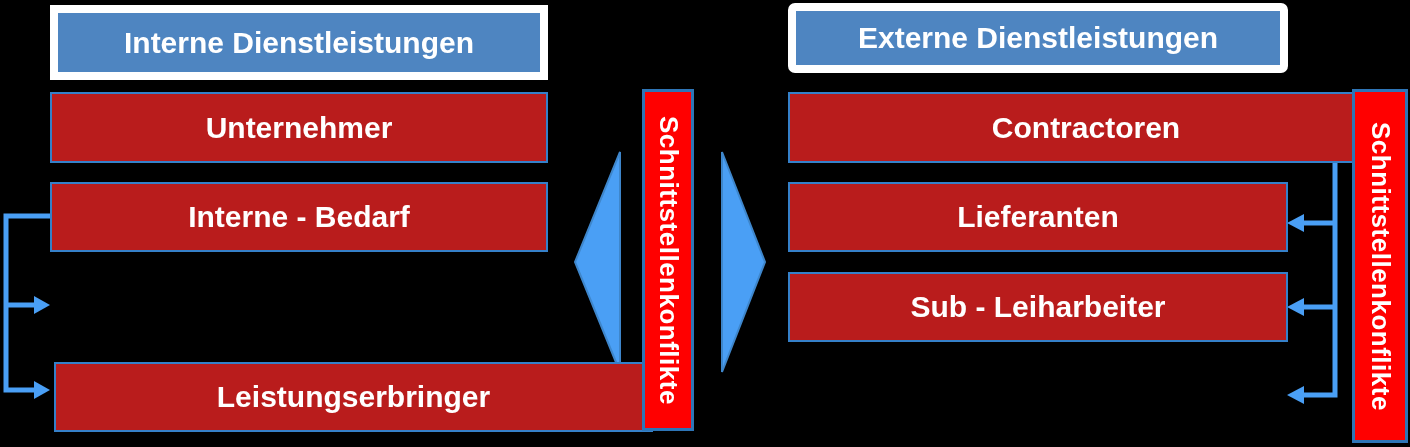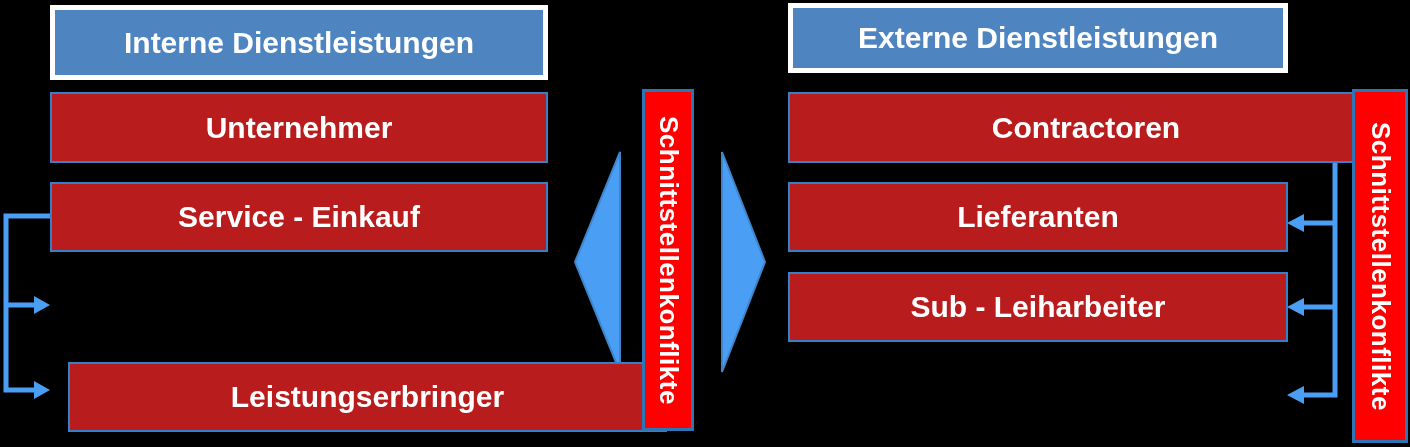--- a/index.html
+++ b/index.html
@@ -30,21 +30,21 @@
     color: #FFFFFF;
     font-weight: bold;
     font-size: 30px;
     display: flex;
     align-items: center;
     justify-content: center;
     text-align: center;
   }
   .box.header {
     background: #4E85C1;
-    border: 5px solid #ffffff;
+    border: 8px solid #ffffff;
   }
   .conflict {
     position: absolute;
     box-sizing: border-box;
     background: #FF0000;
     border: 3px solid #2E75B6;
     color: #FFFFFF;
     display: flex;
     align-items: center;
     justify-content: center;
@@ -80,27 +80,27 @@
     <polygon points="722,152 722,372 765,262" fill="#4A9FF5" stroke="#3E86CB" stroke-width="2"></polygon>
   </svg>
 
   <div class="box header" style="left:50px; top:5px; width:498px; height:75px;">
     <span>Interne Dienstleistungen</span>
   </div>
   <div class="box" style="left:50px; top:92px; width:498px; height:71px;">
     <span>Unternehmer</span>
   </div>
   <div class="box" style="left:50px; top:182px; width:498px; height:70px;">
-    <span>Service - Einkauf</span>
+    <span>Interne - Bedarf</span>
   </div>
-  <div class="box" style="left:68px; top:362px; width:599px; height:70px;">
+  <div class="box" style="left:54px; top:362px; width:599px; height:70px;">
     <span>Leistungserbringer</span>
   </div>
 
-  <div class="box header" style="left:788px; top:3px; width:500px; height:70px;">
+  <div class="box header" style="left:788px; top:3px; width:500px; height:70px;border-radius:7px;">
     <span>Externe Dienstleistungen</span>
   </div>
   <div class="box" style="left:788px; top:92px; width:596px; height:71px;">
     <span>Contractoren</span>
   </div>
   <div class="box" style="left:788px; top:182px; width:500px; height:70px;">
     <span>Lieferanten</span>
   </div>
   <div class="box" style="left:788px; top:272px; width:500px; height:70px;">
     <span>Sub - Leiharbeiter</span>

